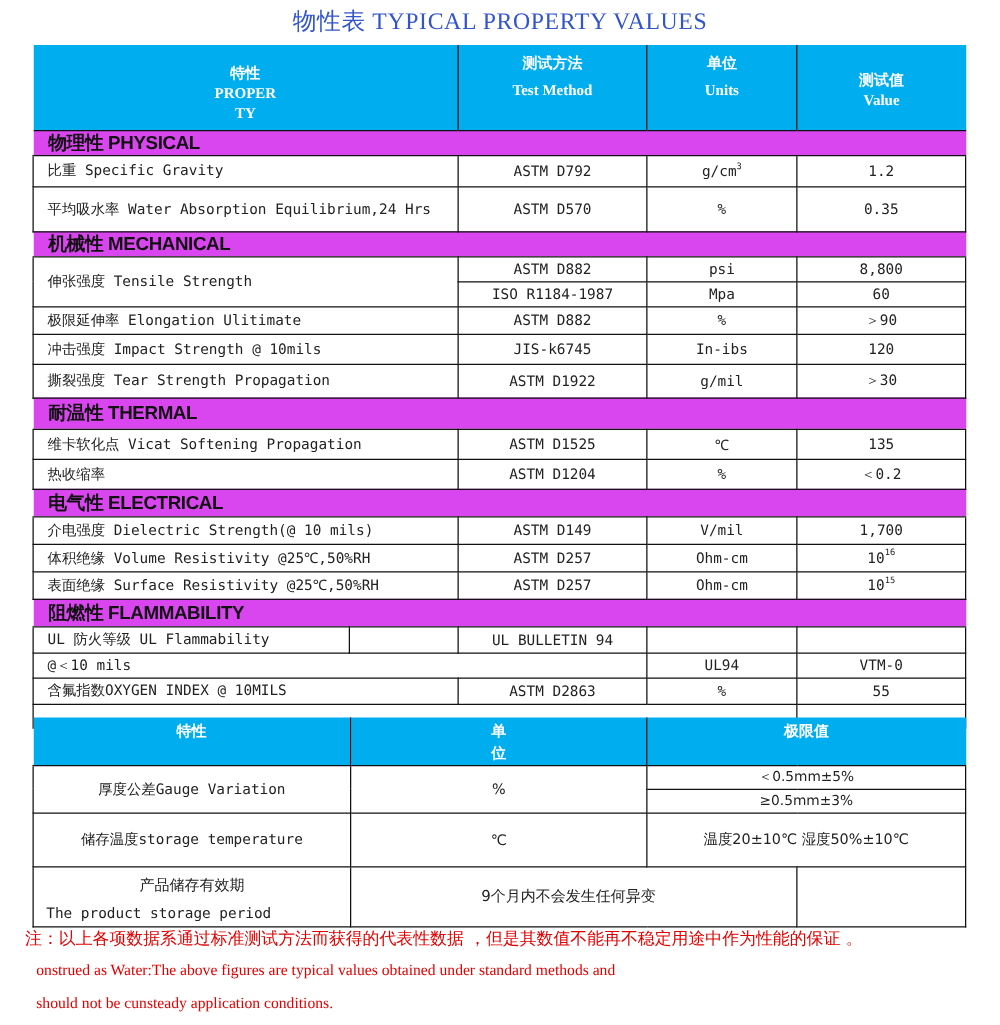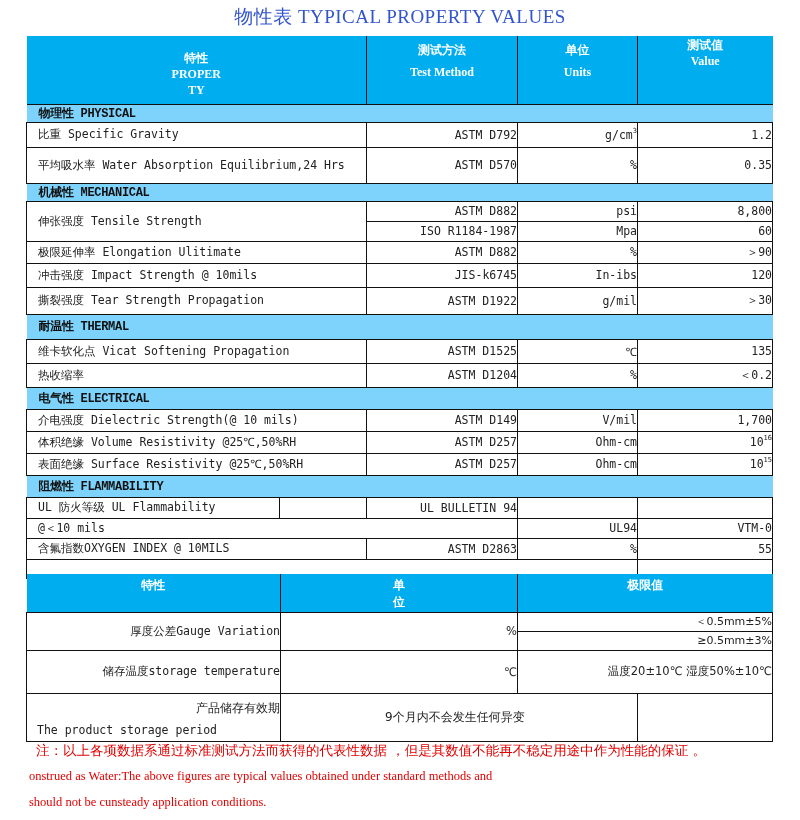--- a/index.html
+++ b/index.html
@@ -11,34 +11,34 @@
   table { border-collapse: collapse; position: absolute; left: 26px; table-layout: fixed; }
   td, th { border: 1px solid #111; padding: 0; font-size: 11.5px; color: #222;
            font-family: "DejaVu Sans Mono", "Liberation Mono", monospace; }
   .t1 { top: 36px; width: 746px; }
   .hdr th { background: #00aeef; color: #ffffff; font-weight: bold; vertical-align: top;
             font-family: "Liberation Serif", "DejaVu Serif", serif; font-size: 12px;
             border-top: none; border-bottom: none; }
   .hdr th.first { border-left: none; }
   .hdr th.last { border-right: none; }
   .hdr .line { display: block; line-height: 16px; }
-  .sec td { background: #7dd3fc; font-weight: bold; border-left: none; border-right: none;
-            font-family: Liberation Mono, monospace; font-size: 12px;
+  .sec td { background: #d946ef; font-weight: bold; border-left: none; border-right: none;
+            font-family: Liberation Sans, sans-serif; font-size: 15px;
             padding-left: 12px; color: #111; letter-spacing: -0.3px; }
   .prop { text-align: left; padding-left: 11px; }
-  .c { text-align: right; }
+  .c { text-align: center; }
   sup { font-size: 7px; vertical-align: 6px; line-height: 0; }
   .t2 { top: 574px; width: 746px; }
   .t2 td { font-size: 11.5px; }
   .hdr2 th { background: #00aeef; color: #fff; font-weight: bold; vertical-align: top;
              font-family: "Liberation Sans", "DejaVu Sans", sans-serif; font-size: 12px;
              border: 1px solid #111; border-top: none; }
   .hdr2 th.first { border-left: none; }
   .hdr2 th.last { border-right: none; }
-  .note { position: absolute; left: 36px; color: #e00000; }
+  .note { position: absolute; left: 20px; color: #e00000; }
   .note-cn { top: 742px; font-family: "DejaVu Sans", "Liberation Sans", sans-serif; font-size: 13.5px; }
   .note-en { left: 29px; font-family: "Liberation Serif", "DejaVu Serif", serif; font-size: 12.5px; }
 </style>
 </head>
 <body>
 
 <div class="title">物性表 TYPICAL PROPERTY VALUES</div>
 
 <table class="t1">
   <colgroup>
@@ -56,21 +56,21 @@
       <span class="line">TY</span>
     </th>
     <th style="padding-top:3px">
       <span class="line" style="line-height:22px">测试方法</span>
       <span class="line" style="line-height:22px">Test Method</span>
     </th>
     <th style="padding-top:3px">
       <span class="line" style="line-height:22px">单位</span>
       <span class="line" style="line-height:22px">Units</span>
     </th>
-    <th class="last" style="padding-top:1px">
+    <th class="last" style="padding-top:20px">
       <span class="line">测试值</span>
       <span class="line">Value</span>
     </th>
   </tr>
 
   <tr class="sec" style="height:15px">
     <td colspan="5">物理性 PHYSICAL</td>
   </tr>
   <tr style="height:25px">
     <td colspan="2" class="prop">比重 Specific Gravity</td>

